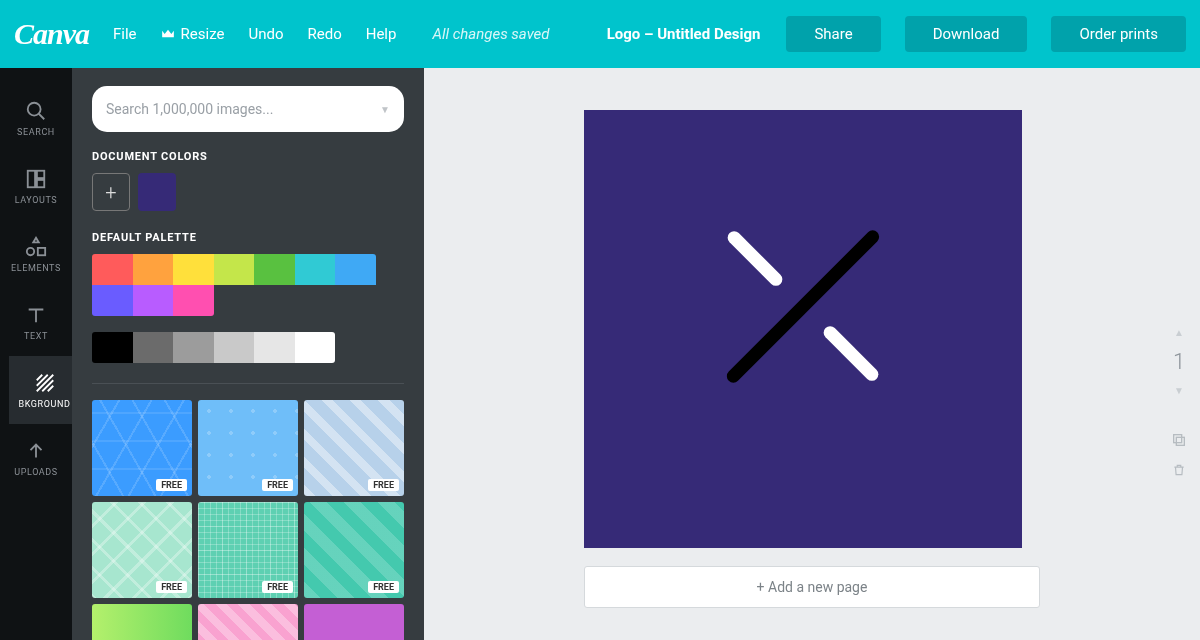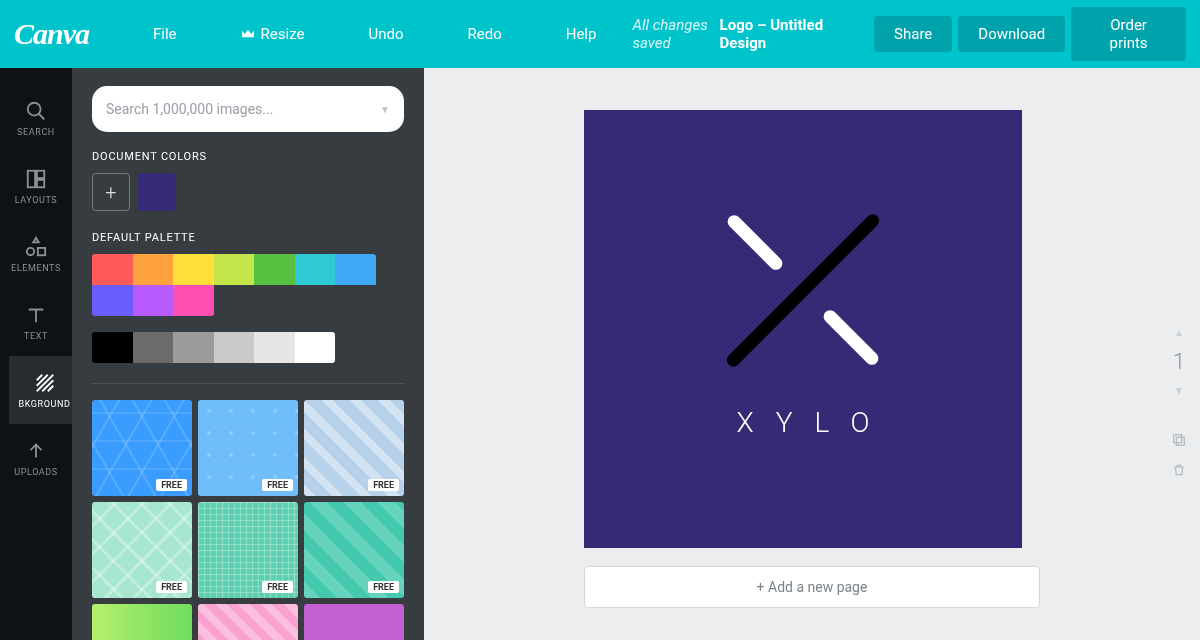--- a/index.html
+++ b/index.html
@@ -2,44 +2,44 @@
 <html><head>
 <meta charset="utf-8">
 <style>
 * { margin: 0; padding: 0; box-sizing: border-box; font-family: -apple-system, BlinkMacSystemFont, "Segoe UI", Roboto, sans-serif; }
 body { width: 1200px; height: 640px; overflow: hidden; background: #ebedef; }
 
 
 .topbar { height: 68px; background: #00c4cc; display: flex; align-items: center; padding: 0 14px; color: #fff; }
 .logo { font-family: Georgia, serif; font-style: italic; font-weight: 600; font-size: 30px; margin-right: 24px; letter-spacing: -1px; }
 .menu { display: flex; gap: 24px; align-items: center; font-size: 15px; }
-.menu-item { cursor: pointer; display: flex; align-items: center; gap: 6px; margin-left: 40px; }
+.menu-item { cursor: pointer; display: flex; align-items: center; gap: 6px; }
 .crown { width: 14px; height: 10px; display: inline-block; }
 .saved { font-style: italic; opacity: 0.85; margin-left: 12px; font-size: 15px; }
 .spacer { flex: 1; }
 .doc-title { font-weight: 700; font-size: 15px; margin-right: 2px; }
-.btn { background: #00a2ab; color: #fff; border: none; padding: 9px 20px; border-radius: 4px; font-size: 15px; cursor: pointer; margin-left: 6px; }
+.btn { background: #00a2ab; color: #fff; border: none; padding: 9px 28px; border-radius: 4px; font-size: 15px; cursor: pointer; margin-left: 24px; }
 
 
 .main { display: flex; height: calc(640px - 56px); }
 
 
 .rail { width: 72px; background: #0f1214; display: flex; flex-direction: column; align-items: center; padding-top: 16px; }
 .rail-item { width: 72px; height: 68px; display: flex; flex-direction: column; align-items: center; justify-content: center; gap: 4px; color: #8b9096; cursor: pointer; }
 .rail-item.active { background: #272c30; color: #fff; margin-left: 17px; }
 .rail-label { font-size: 9px; letter-spacing: 0.6px; }
 .rail-icon { width: 24px; height: 24px; display: flex; align-items: center; justify-content: center; }
 
 
 .panel { width: 352px; background: #363c40; padding: 18px 20px; overflow-y: auto; }
 .search-box { position: relative; background: #fff; border-radius: 15px; height: 46px; display: flex; align-items: center; padding: 0 14px; margin-bottom: 18px; }
 .search-box input { border: none; outline: none; width: 100%; font-size: 14px; color: #333; }
 .search-box input::placeholder { color: #9aa0a6; }
 .dd-caret { position: absolute; right: 14px; top: 50%; transform: translateY(-50%); color: #c0c4c8; font-size: 10px; }
-.section-title { color: #fff; font-size: 11px; letter-spacing: 0.8px; margin-bottom: 10px; font-weight: 400; }
+.section-title { color: #fff; font-size: 11px; letter-spacing: 0.8px; margin-bottom: 10px; font-weight: 700; }
 .doccolors { display: flex; gap: 8px; margin-bottom: 20px; }
 .swatch-box { width: 38px; height: 38px; border-radius: 4px; cursor: pointer; }
 .swatch-add { border: 1px solid #777; display: flex; align-items: center; justify-content: center; color: #ddd; font-size: 20px; font-weight: 300; }
 
 .palette-row { display: flex; margin-bottom: 0; }
 .palette-swatch { width: 40.5px; height: 31px; cursor: pointer; }
 .palette-swatch.first-tl { border-top-left-radius: 3px; }
 .palette-swatch.last-tr { border-top-right-radius: 3px; }
 .palette-swatch.first-bl { border-bottom-left-radius: 3px; }
 .palette-swatch.last-br { border-bottom-right-radius: 3px; }
@@ -229,21 +229,20 @@
   </div>
 
   <div class="canvas-wrap">
     <div>
       <div class="canvas">
         <div class="x-mark">
           <div class="bar bar-w1"></div>
           <div class="bar bar-black"></div>
           <div class="bar bar-w2"></div>
         </div>
-        <div class="xylo-text">XYLO</div>
       </div>
       <div class="addpage">+ Add a new page</div>
     </div>
 
     <div class="right-tools">
       <div class="updown">▲</div>
       <div class="page-num">1</div>
       <div class="updown">▼</div>
       <div style="height:12px"></div>
       <div class="tool-ic">

